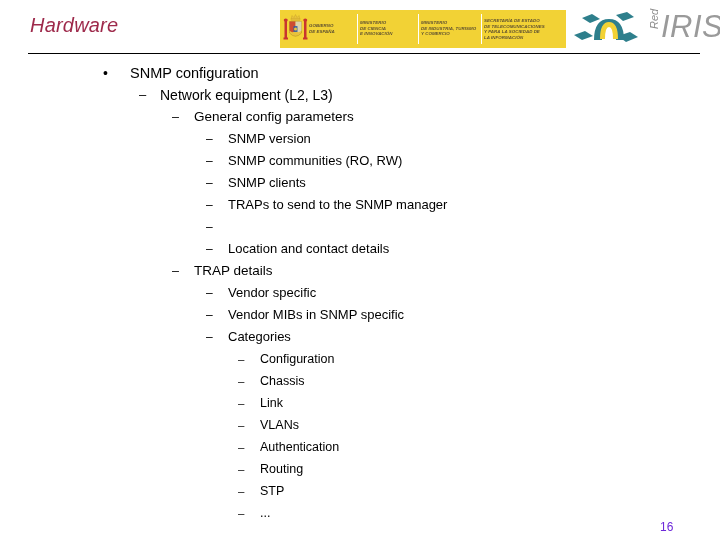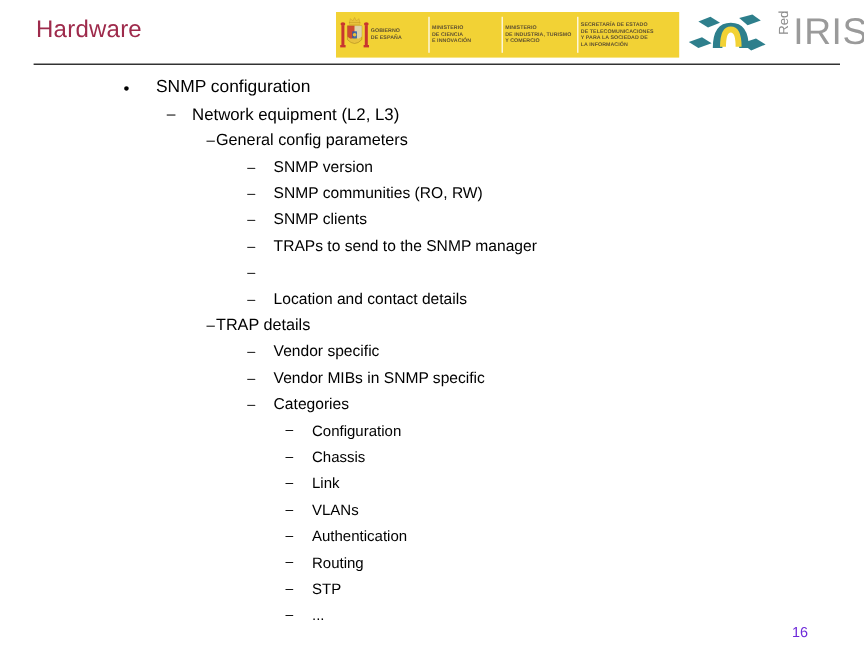--- a/index.html
+++ b/index.html
@@ -14,20 +14,21 @@
     overflow: hidden;
     position: relative;
   }
 
   
   #header {
     position: absolute;
     left: 0; top: 0;
     width: 616px;
     height: 56px;
+    font-style: italic;
   }
   #page-title {
     position: absolute;
     left: 30px;
     top: 14px;
     font-size: 20px;
     color: #9e2a4b;
     letter-spacing: 0.2px;
     white-space: nowrap;
   }
@@ -150,21 +151,21 @@
   }
 
   
   .lvl1 .bullet-mark { left: 103px; font-size: 14px; }
   .lvl1 .bullet-text { left: 130px; font-size: 14.5px; }
 
   .lvl2 .bullet-mark { left: 139px; font-size: 13px; }
   .lvl2 .bullet-text { left: 160px; font-size: 14px; }
 
   .lvl3 .bullet-mark { left: 172px; font-size: 12.5px; }
-  .lvl3 .bullet-text { left: 180px; font-size: 13.5px; }
+  .lvl3 .bullet-text { left: 194px; font-size: 13.5px; }
 
   .lvl4 .bullet-mark { left: 206px; font-size: 12px; }
   .lvl4 .bullet-text { left: 228px; font-size: 13px; }
 
   .lvl5 .bullet-mark { left: 238px; font-size: 11.5px; }
   .lvl5 .bullet-text { left: 260px; font-size: 12.5px; }
 
   
   #slide-number {
     position: absolute;

